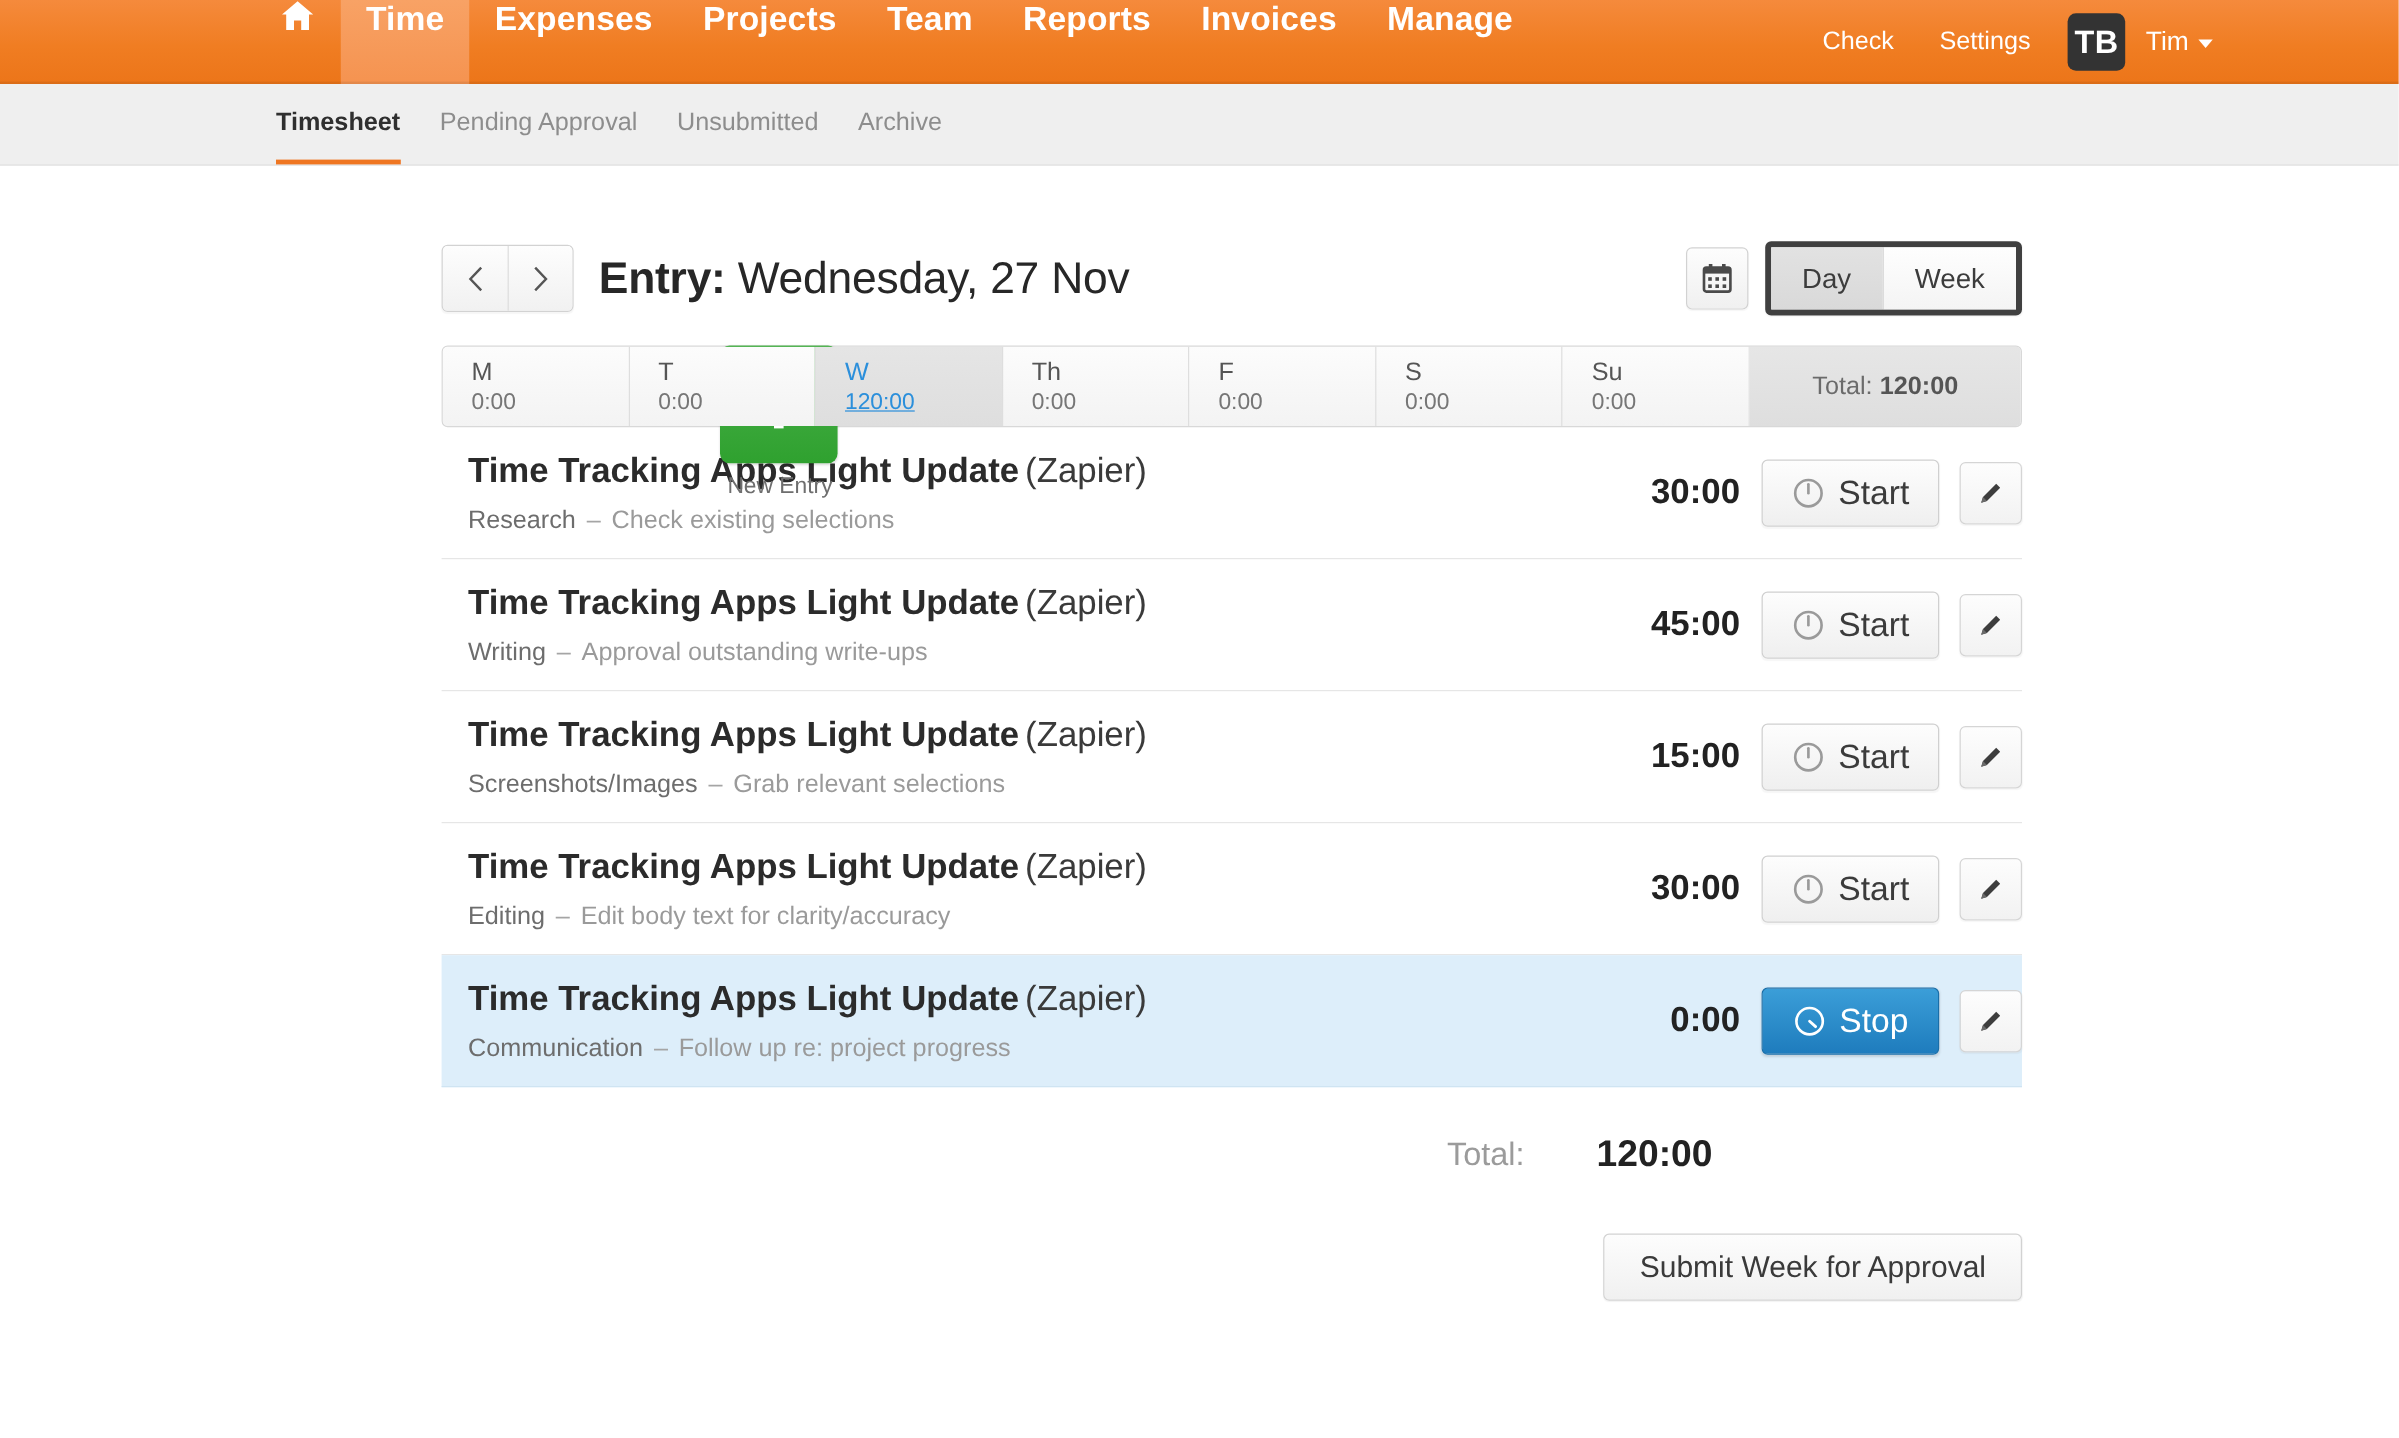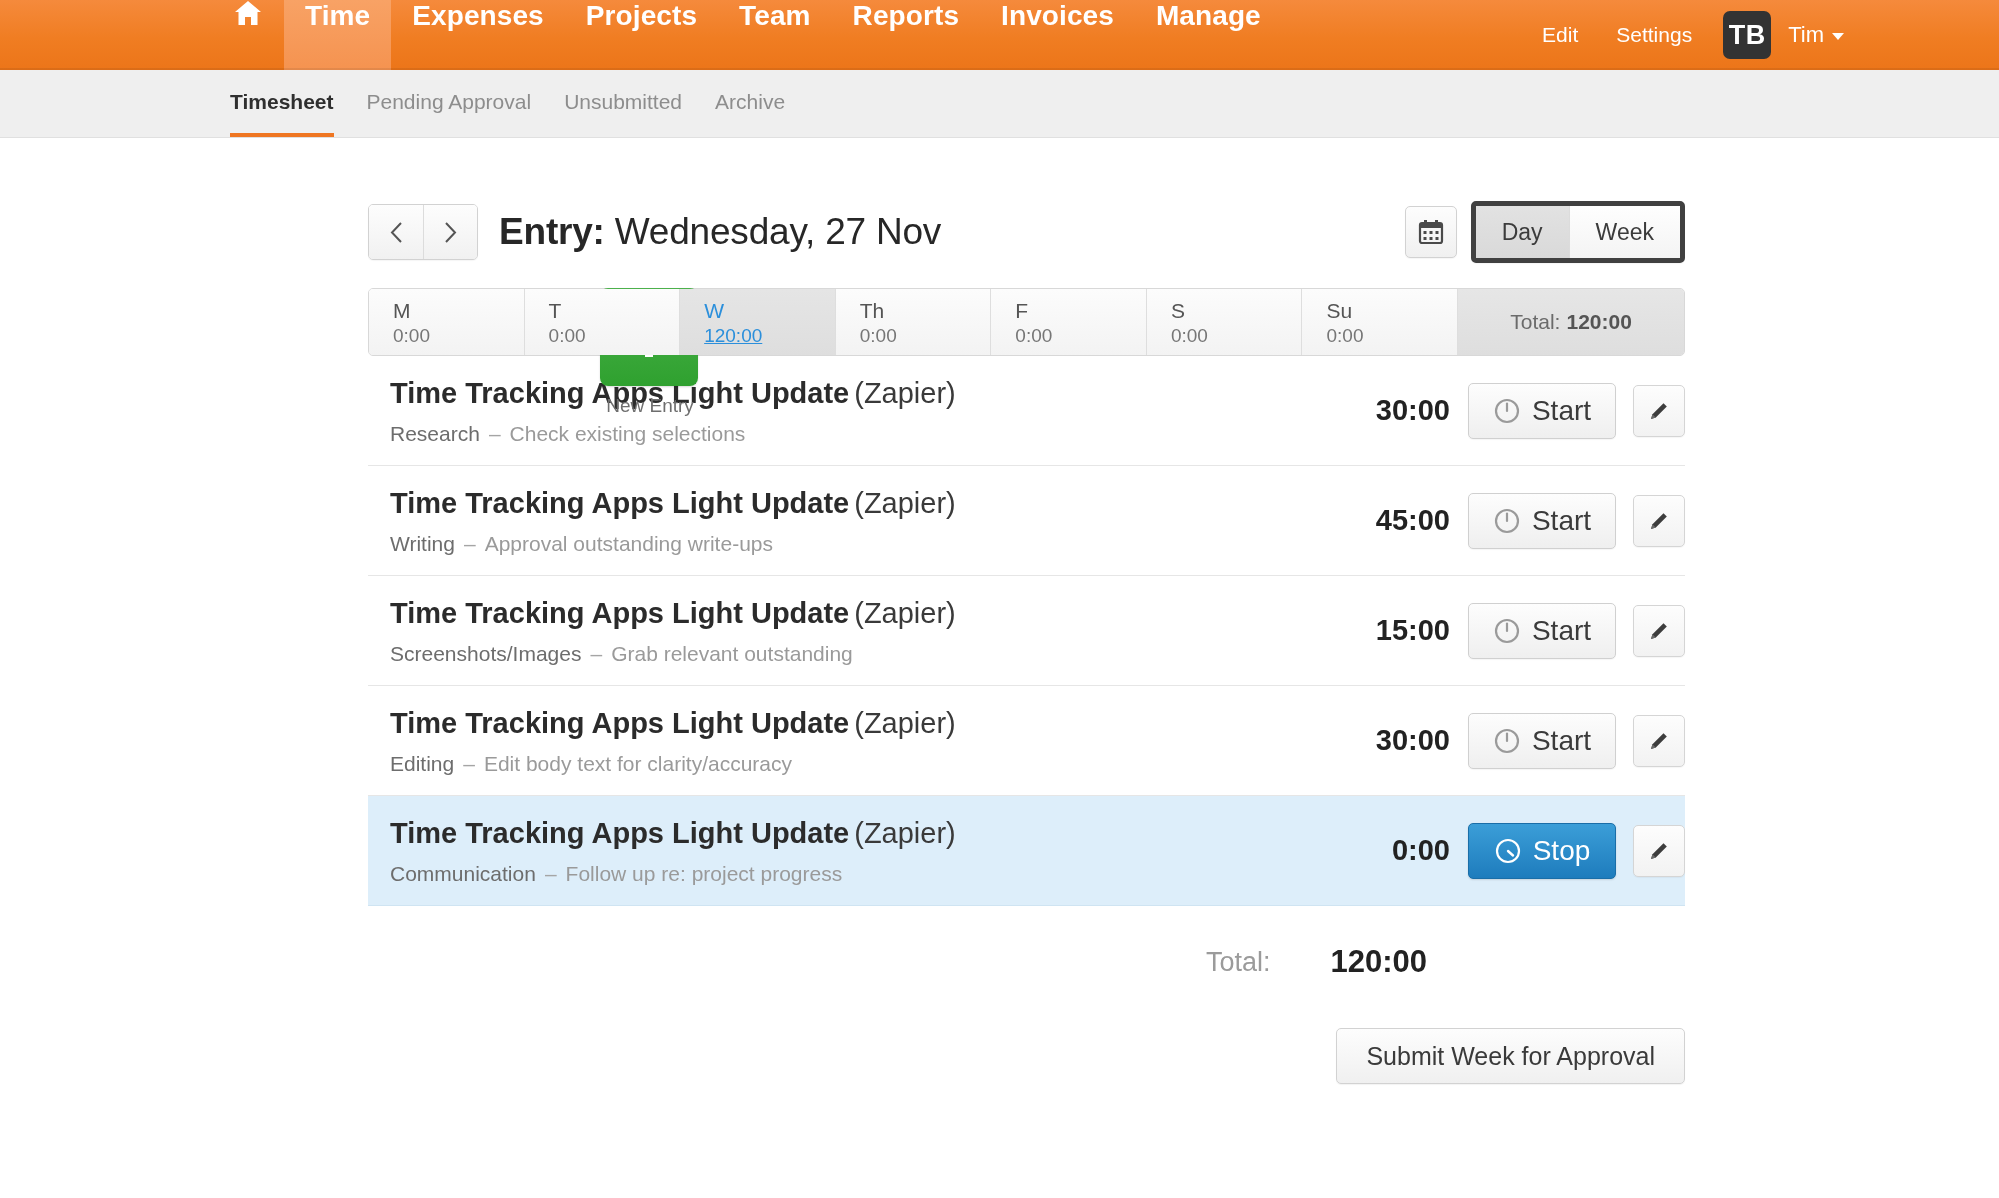--- a/index.html
+++ b/index.html
@@ -391,21 +391,21 @@
       <span>Reports</span>
     </div>
     <div class="nav-item">
       <span>Invoices</span>
     </div>
     <div class="nav-item">
       <span>Manage</span>
     </div>
   </div>
   <div class="nav-right">
-    <div class="nav-link">Edit</div>
+    <div class="nav-link">Check</div>
     <div class="nav-link">Settings</div>
     <div class="avatar">TB</div>
     <div class="user-name">
       <span>Tim</span>
       <span class="caret-down"></span>
     </div>
   </div>
 </div>
 
 <div class="subnav">
@@ -566,21 +566,21 @@
           </svg>
         </div>
       </div>
 
       <div class="entry-row">
         <div class="entry-info">
           <div class="entry-title">
             <span class="proj">Time Tracking Apps Light Update</span><span class="client">(Zapier)</span>
           </div>
           <div class="entry-sub">
-            <span>Screenshots/Images</span><span class="dash">–</span><span class="note">Grab relevant outstanding</span>
+            <span>Screenshots/Images</span><span class="dash">–</span><span class="note">Grab relevant selections</span>
           </div>
         </div>
         <div class="entry-dur">15:00</div>
         <div class="timer-btn">
           <svg width="28" height="28" viewBox="0 0 28 28">
             <circle cx="14" cy="14" r="11" fill="none" stroke="#9a9a9a" stroke-width="2.2"></circle>
             <path d="M14 14 L14 6.5" stroke="#9a9a9a" stroke-width="2.2" stroke-linecap="round"></path>
           </svg>
           <span>Start</span>
         </div>

